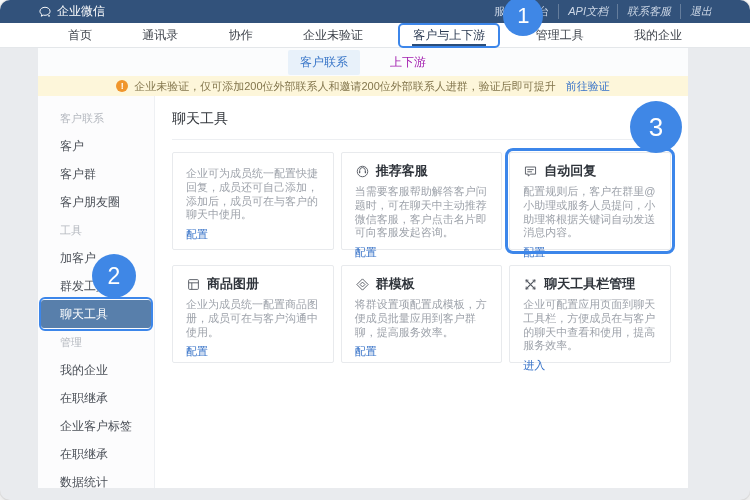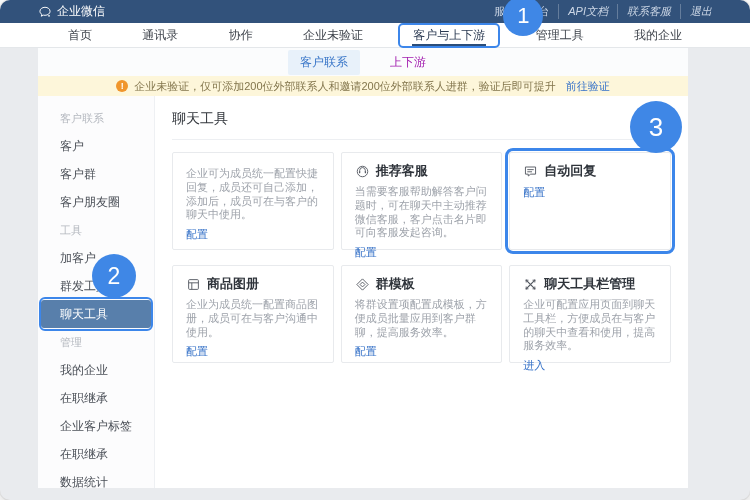--- a/index.html
+++ b/index.html
@@ -155,20 +155,21 @@
             </div>
 
             <div class="card">
               <div class="card-head">
                 <svg viewBox="0 0 16 16">
                     <path d="M2.6 3.2h10.8v7.6H8.2l-2.6 2v-2H2.6z" fill="none" stroke="#565b63" stroke-linejoin="round"></path>
                     <path d="M5 6h6M5 8.3h4.2" stroke="#565b63" stroke-linecap="round"></path>
                   </svg>
                 <span>自动回复</span>
               </div>
+              <div class="card-desc">配置规则后，客户在群里@小助理或服务人员提问，小助理将根据关键词自动发送消息内容。</div>
               <span class="card-link">配置</span>
               <span class="ann-box-card"></span>
             </div>
 
             <div class="card">
               <div class="card-head">
                 <svg viewBox="0 0 16 16">
                     <rect x="2.8" y="2.8" width="10.4" height="10.4" rx="1" fill="none" stroke="#565b63"></rect>
                     <path d="M2.8 6.2h10.4M6.2 6.2v7" stroke="#565b63"></path>
                   </svg>

